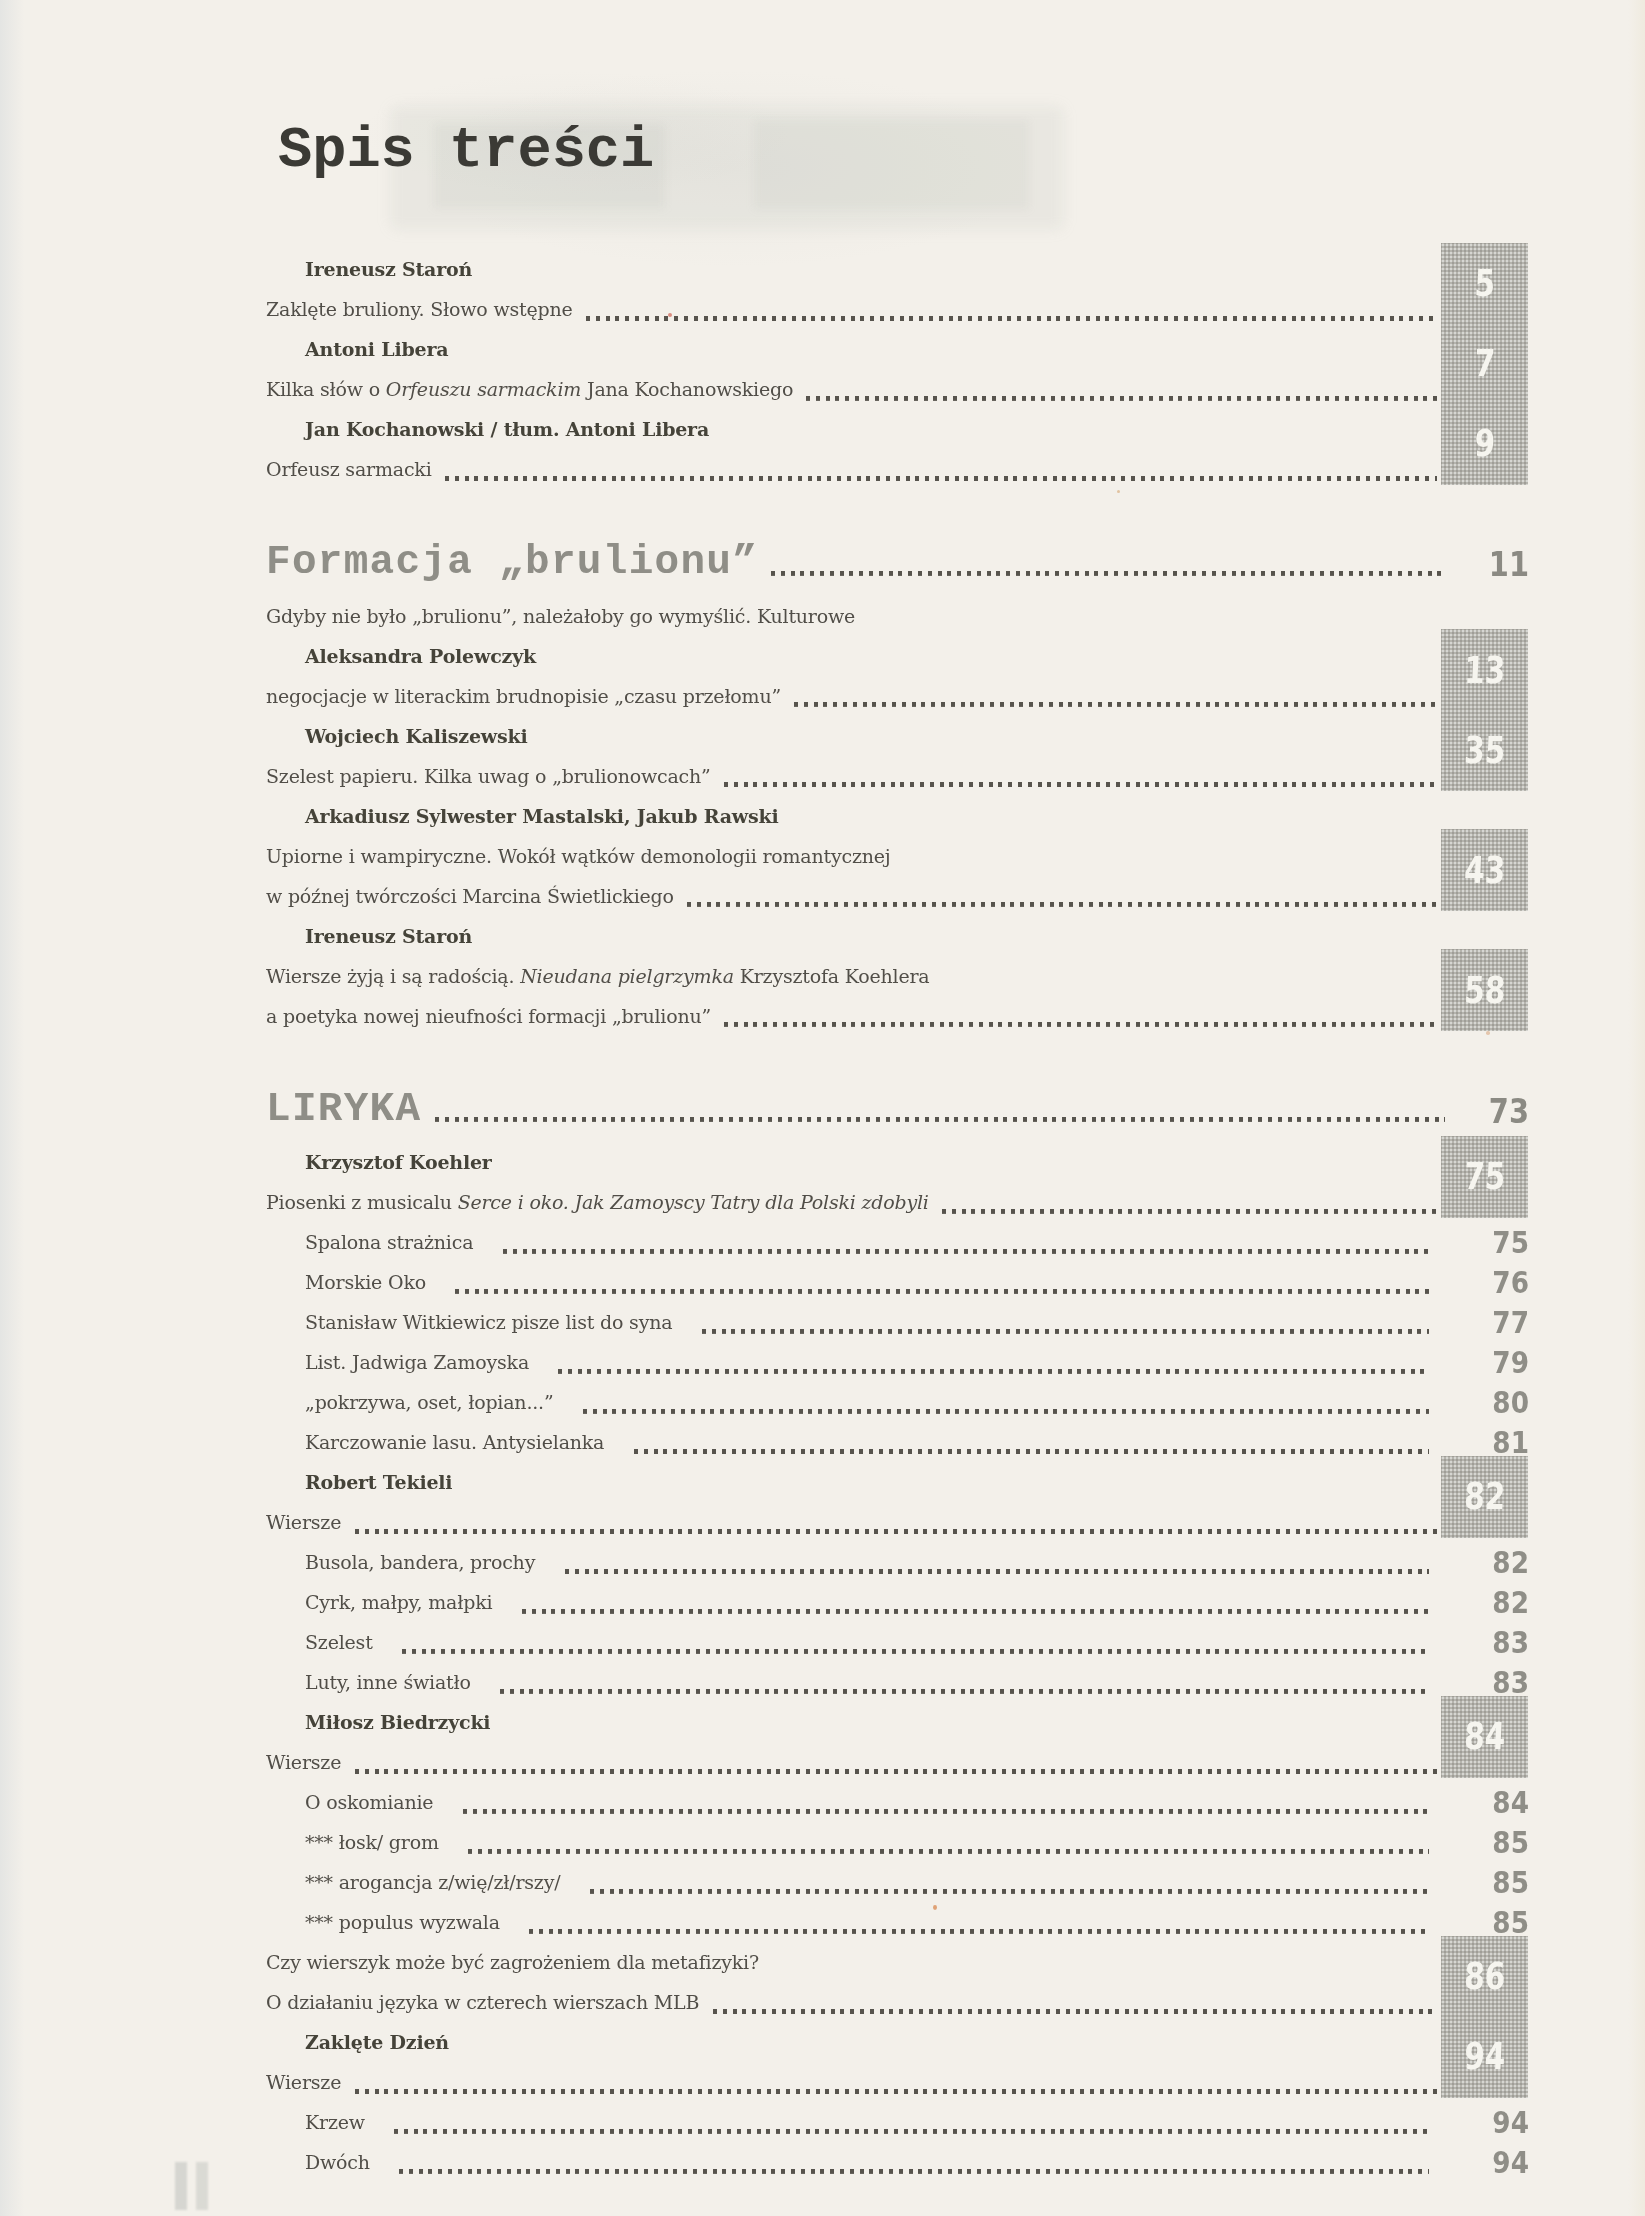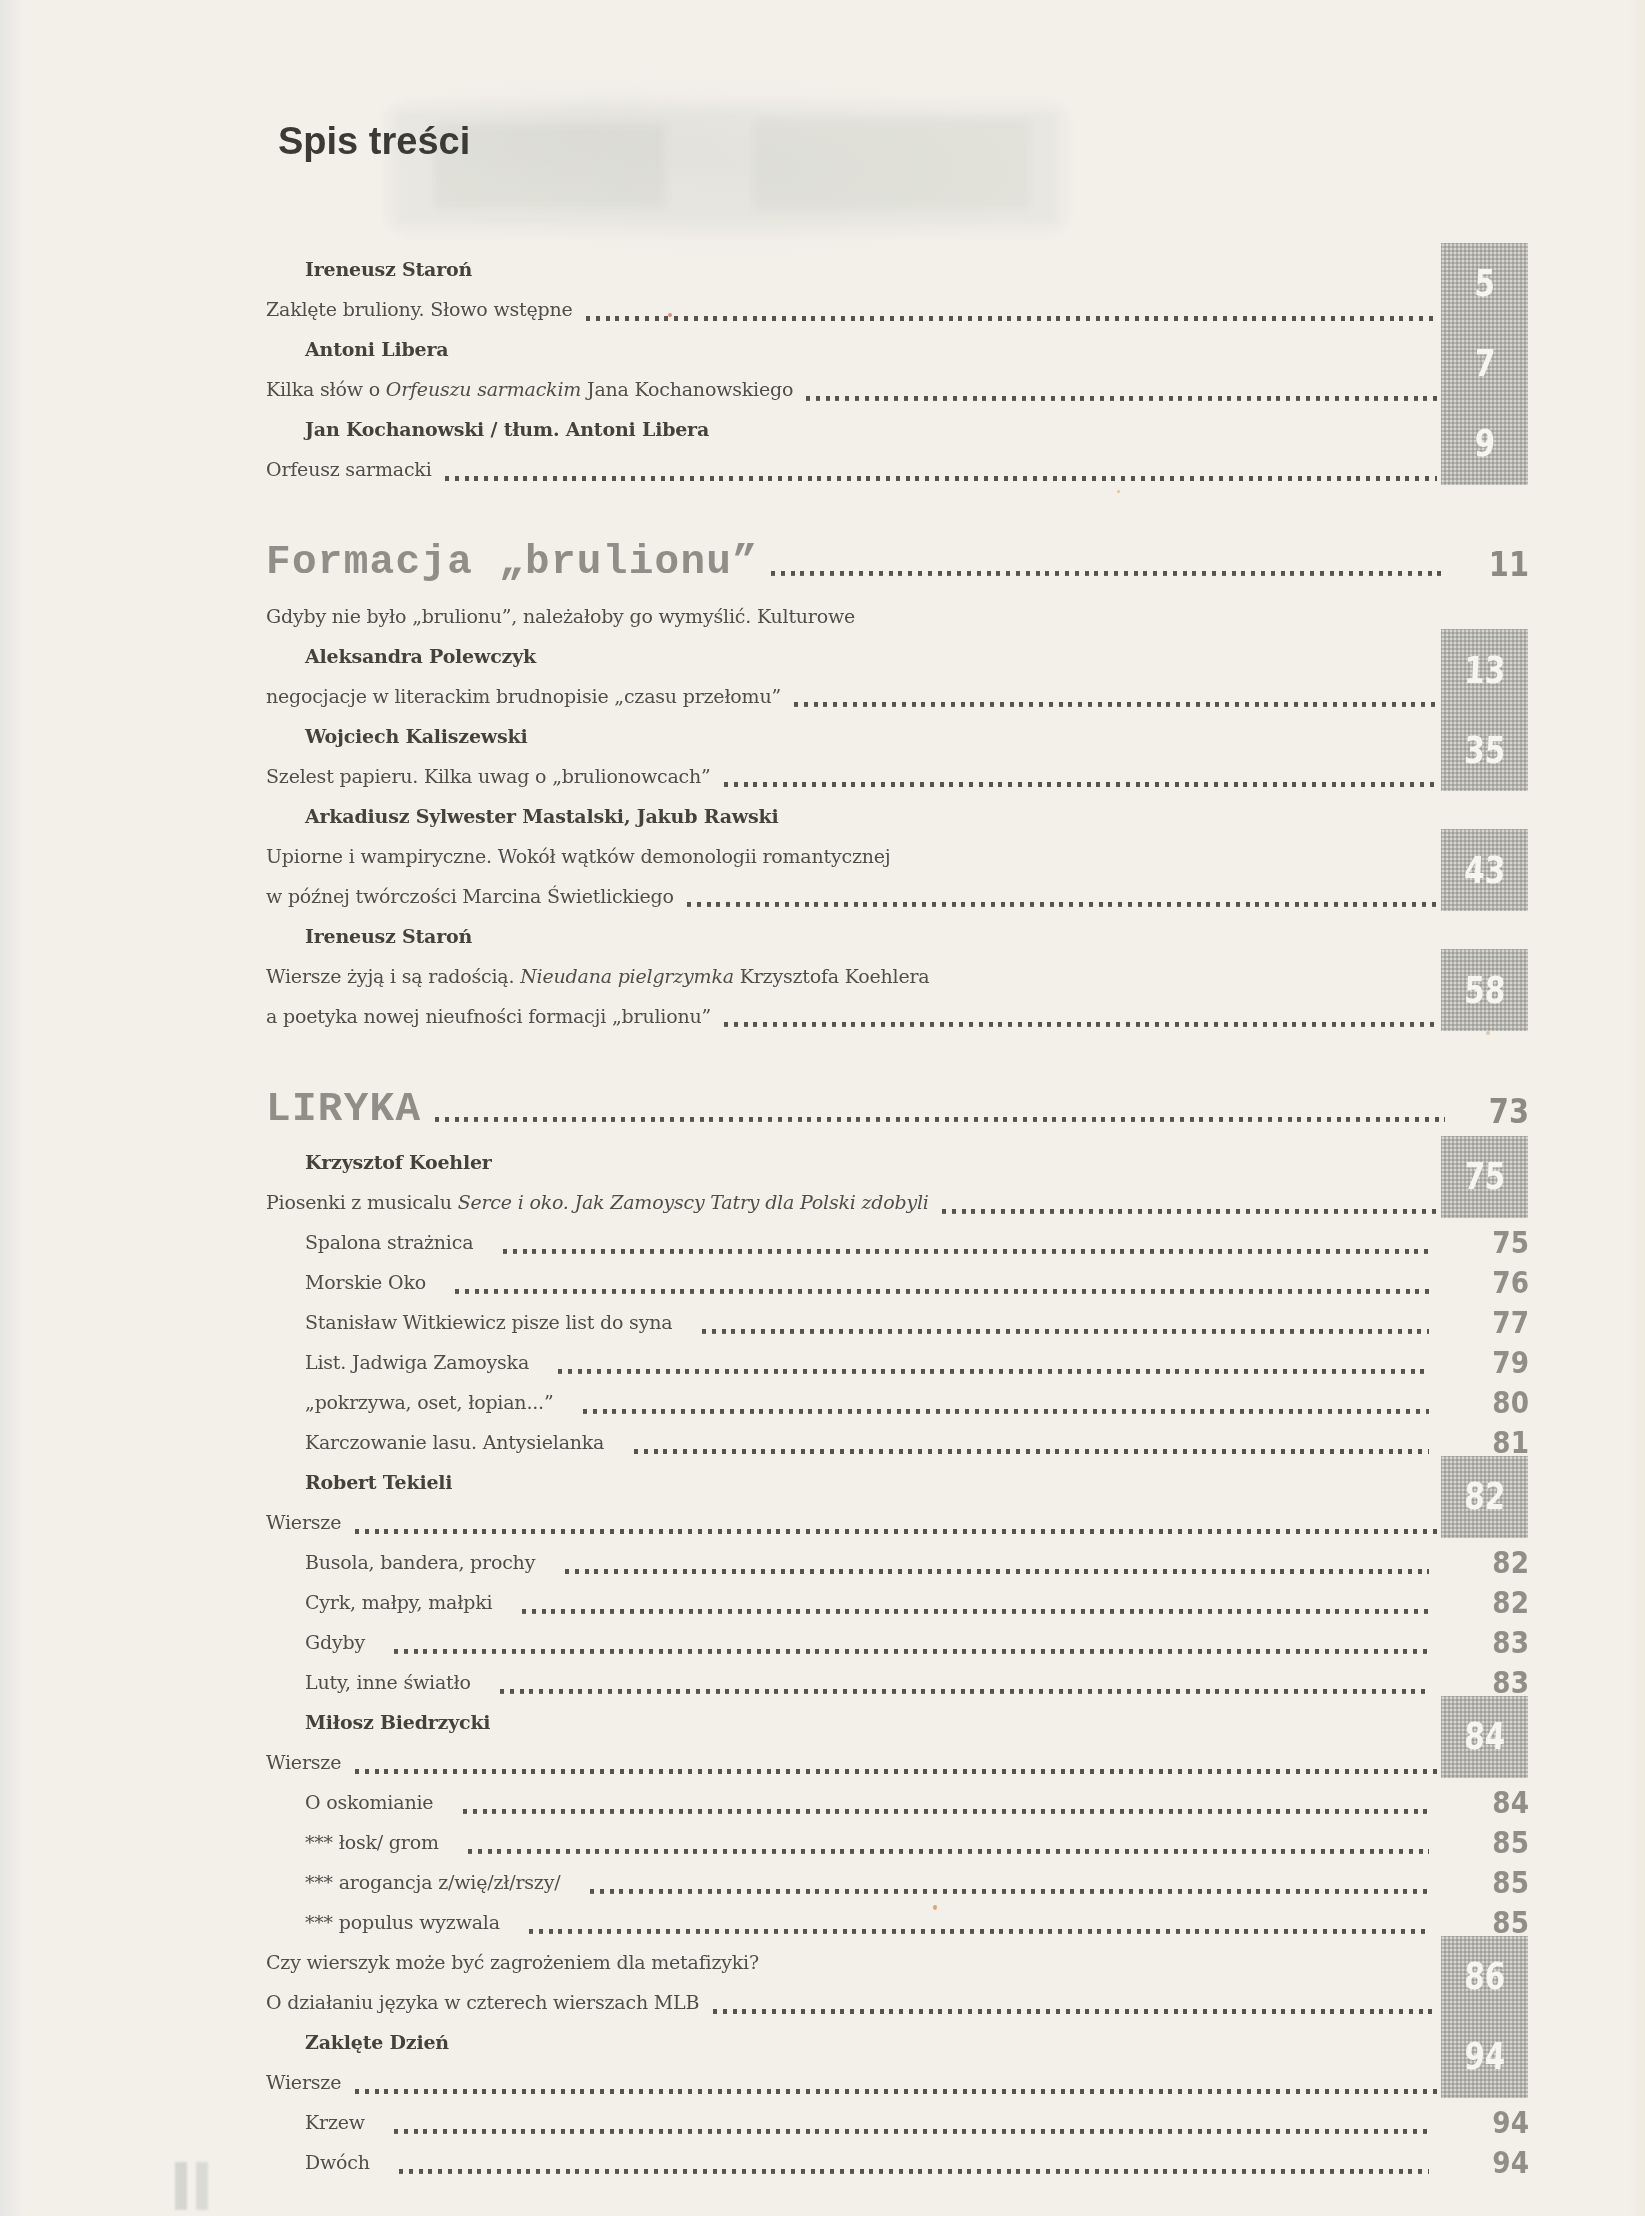--- a/index.html
+++ b/index.html
@@ -30,22 +30,22 @@
     background:rgba(148,156,152,0.26); filter:blur(0.9px); }
   .speck { position:absolute; border-radius:50%; }
   .speck-1 { left:668px; top:313px; width:4px; height:4px; background:rgba(196,60,40,0.55); }
   .speck-2 { left:933px; top:1905px; width:4.4px; height:5.3px; background:rgba(210,110,40,0.6); }
   .speck-3 { left:1117px; top:490px; width:3.1px; height:3.1px; background:rgba(205,140,70,0.45); }
   .speck-4 { left:1486px; top:1031px; width:3.5px; height:3.5px; background:rgba(200,120,60,0.35); }
 
   
   .page-title {
     position:absolute; left:278px; top:122px; margin:0;
-    font-family:Liberation Sans, sans-serif;
-    font-weight:bold; font-size:38px; line-height:1.05;
+    font-family:Liberation Mono, monospace;
+    font-weight:bold; font-size:57px; line-height:1.05;
     color:#3b3a35; letter-spacing:0px;
   }
 
   
   .toc { position:absolute; left:266px; top:249px; width:1263px; }
   .row { position:relative; height:40px; display:flex; align-items:flex-end; }
   .row .text { font-size:19px; line-height:39px; letter-spacing:-0.2px;
     color:#514e48; white-space:nowrap; }
   .row .text .it { font-style:italic; }
   .row.author { padding-left:39px; }
@@ -238,21 +238,21 @@
         <span class="text"><span>Busola, bandera, prochy</span></span>
         <div class="leader"></div>
         <span class="pagenum">82</span>
       </div>
       <div class="row sub">
         <span class="text"><span>Cyrk, małpy, małpki</span></span>
         <div class="leader"></div>
         <span class="pagenum">82</span>
       </div>
       <div class="row sub">
-        <span class="text"><span>Gdyby</span></span>
+        <span class="text"><span>Szelest</span></span>
         <div class="leader"></div>
         <span class="pagenum">83</span>
       </div>
       <div class="row sub">
         <span class="text"><span>Luty, inne światło</span></span>
         <div class="leader"></div>
         <span class="pagenum">83</span>
       </div>
       <div class="row author">
         <span class="text"><span>Miłosz Biedrzycki</span></span>

